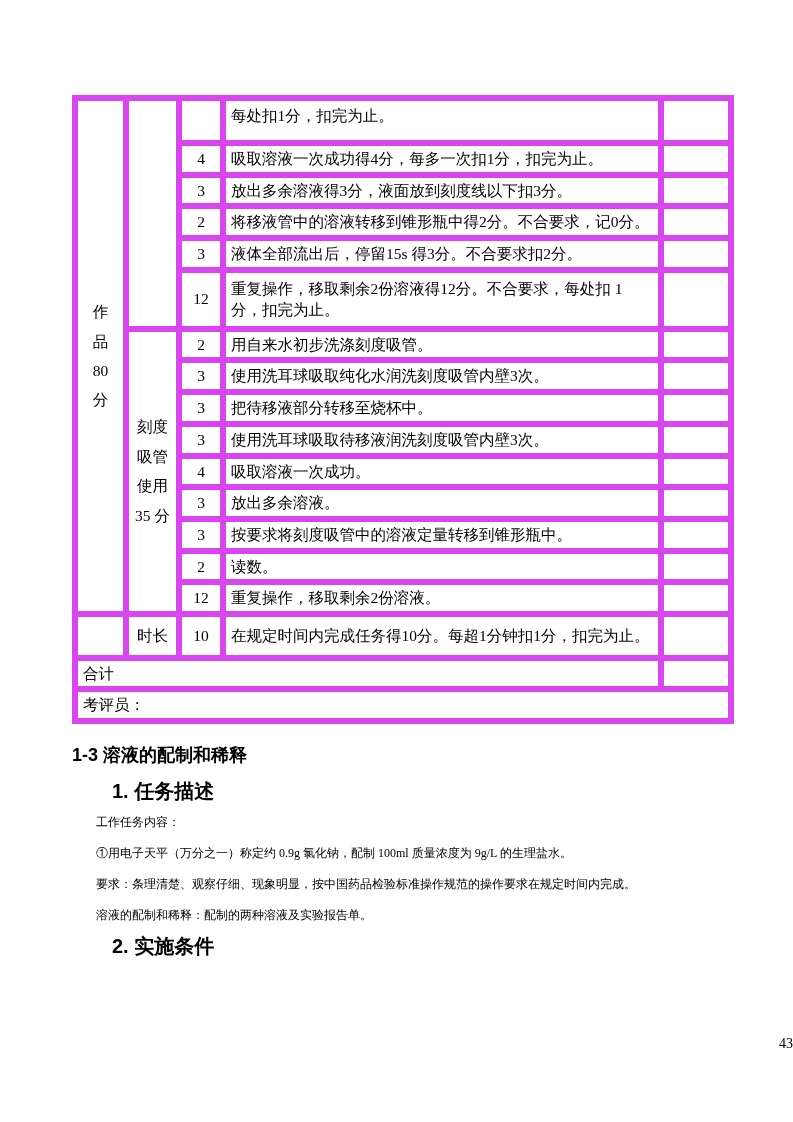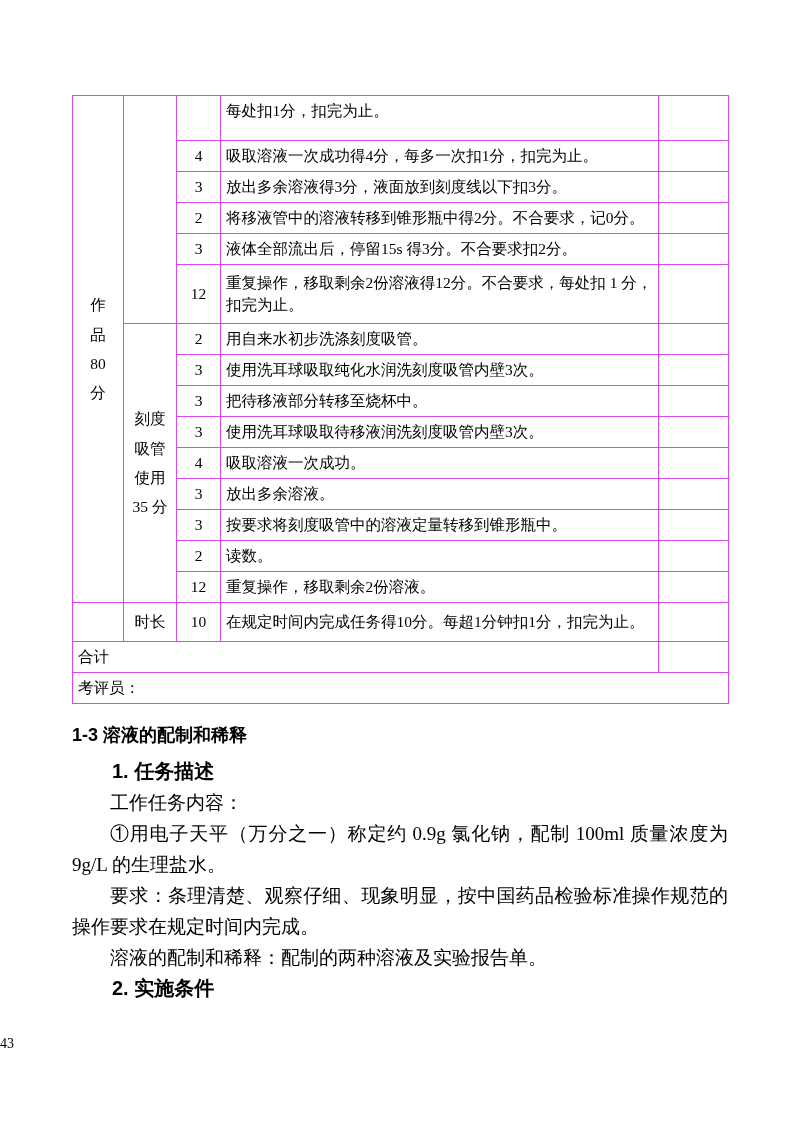--- a/index.html
+++ b/index.html
@@ -17,21 +17,21 @@
     overflow: hidden;
   }
   
   table.rubric {
     border-collapse: collapse;
     table-layout: fixed;
     width: 656px;
     font-size: 15.5px;
   }
   .rubric td {
-    border: 1px solid #d946ef;
+    border: 6px solid #d946ef;
     vertical-align: middle;
     padding: 2px 5px;
     line-height: 1.4;
   }
   .rubric tr { height: 31px; }
   .rubric tr.row-tall { height: 45px; }
   .rubric tr.row-dbl  { height: 59px; }
   td.cat-cell {
     text-align: center;
     white-space: pre-line;
@@ -47,37 +47,37 @@
   
   .content { width: 656px; }
   h2.section-heading {
     font-family: "Liberation Sans", "DejaVu Sans", sans-serif;
     font-size: 18px;
     font-weight: bold;
     line-height: 34px;
     margin: 14px 0 4px 0;
   }
   p.body-line {
-    font-size: 19px;
+    font-size: 12px;
     line-height: 31px;
     text-indent: 2em;
     text-align: justify;
   }
   p.sub-heading {
     font-family: "Liberation Sans", "DejaVu Sans", sans-serif;
     font-size: 20px;
     font-weight: bold;
     line-height: 31px;
     text-indent: 2em;
   }
   .page-number {
     position: absolute;
     left: 0; right: 0;
     top: 1036px;
-    text-align: left;
+    text-align: right;
     font-size: 14px;
   }
 </style>
 </head>
 <body>
 
 <div class="page">
 
   <table class="rubric">
     <colgroup>

